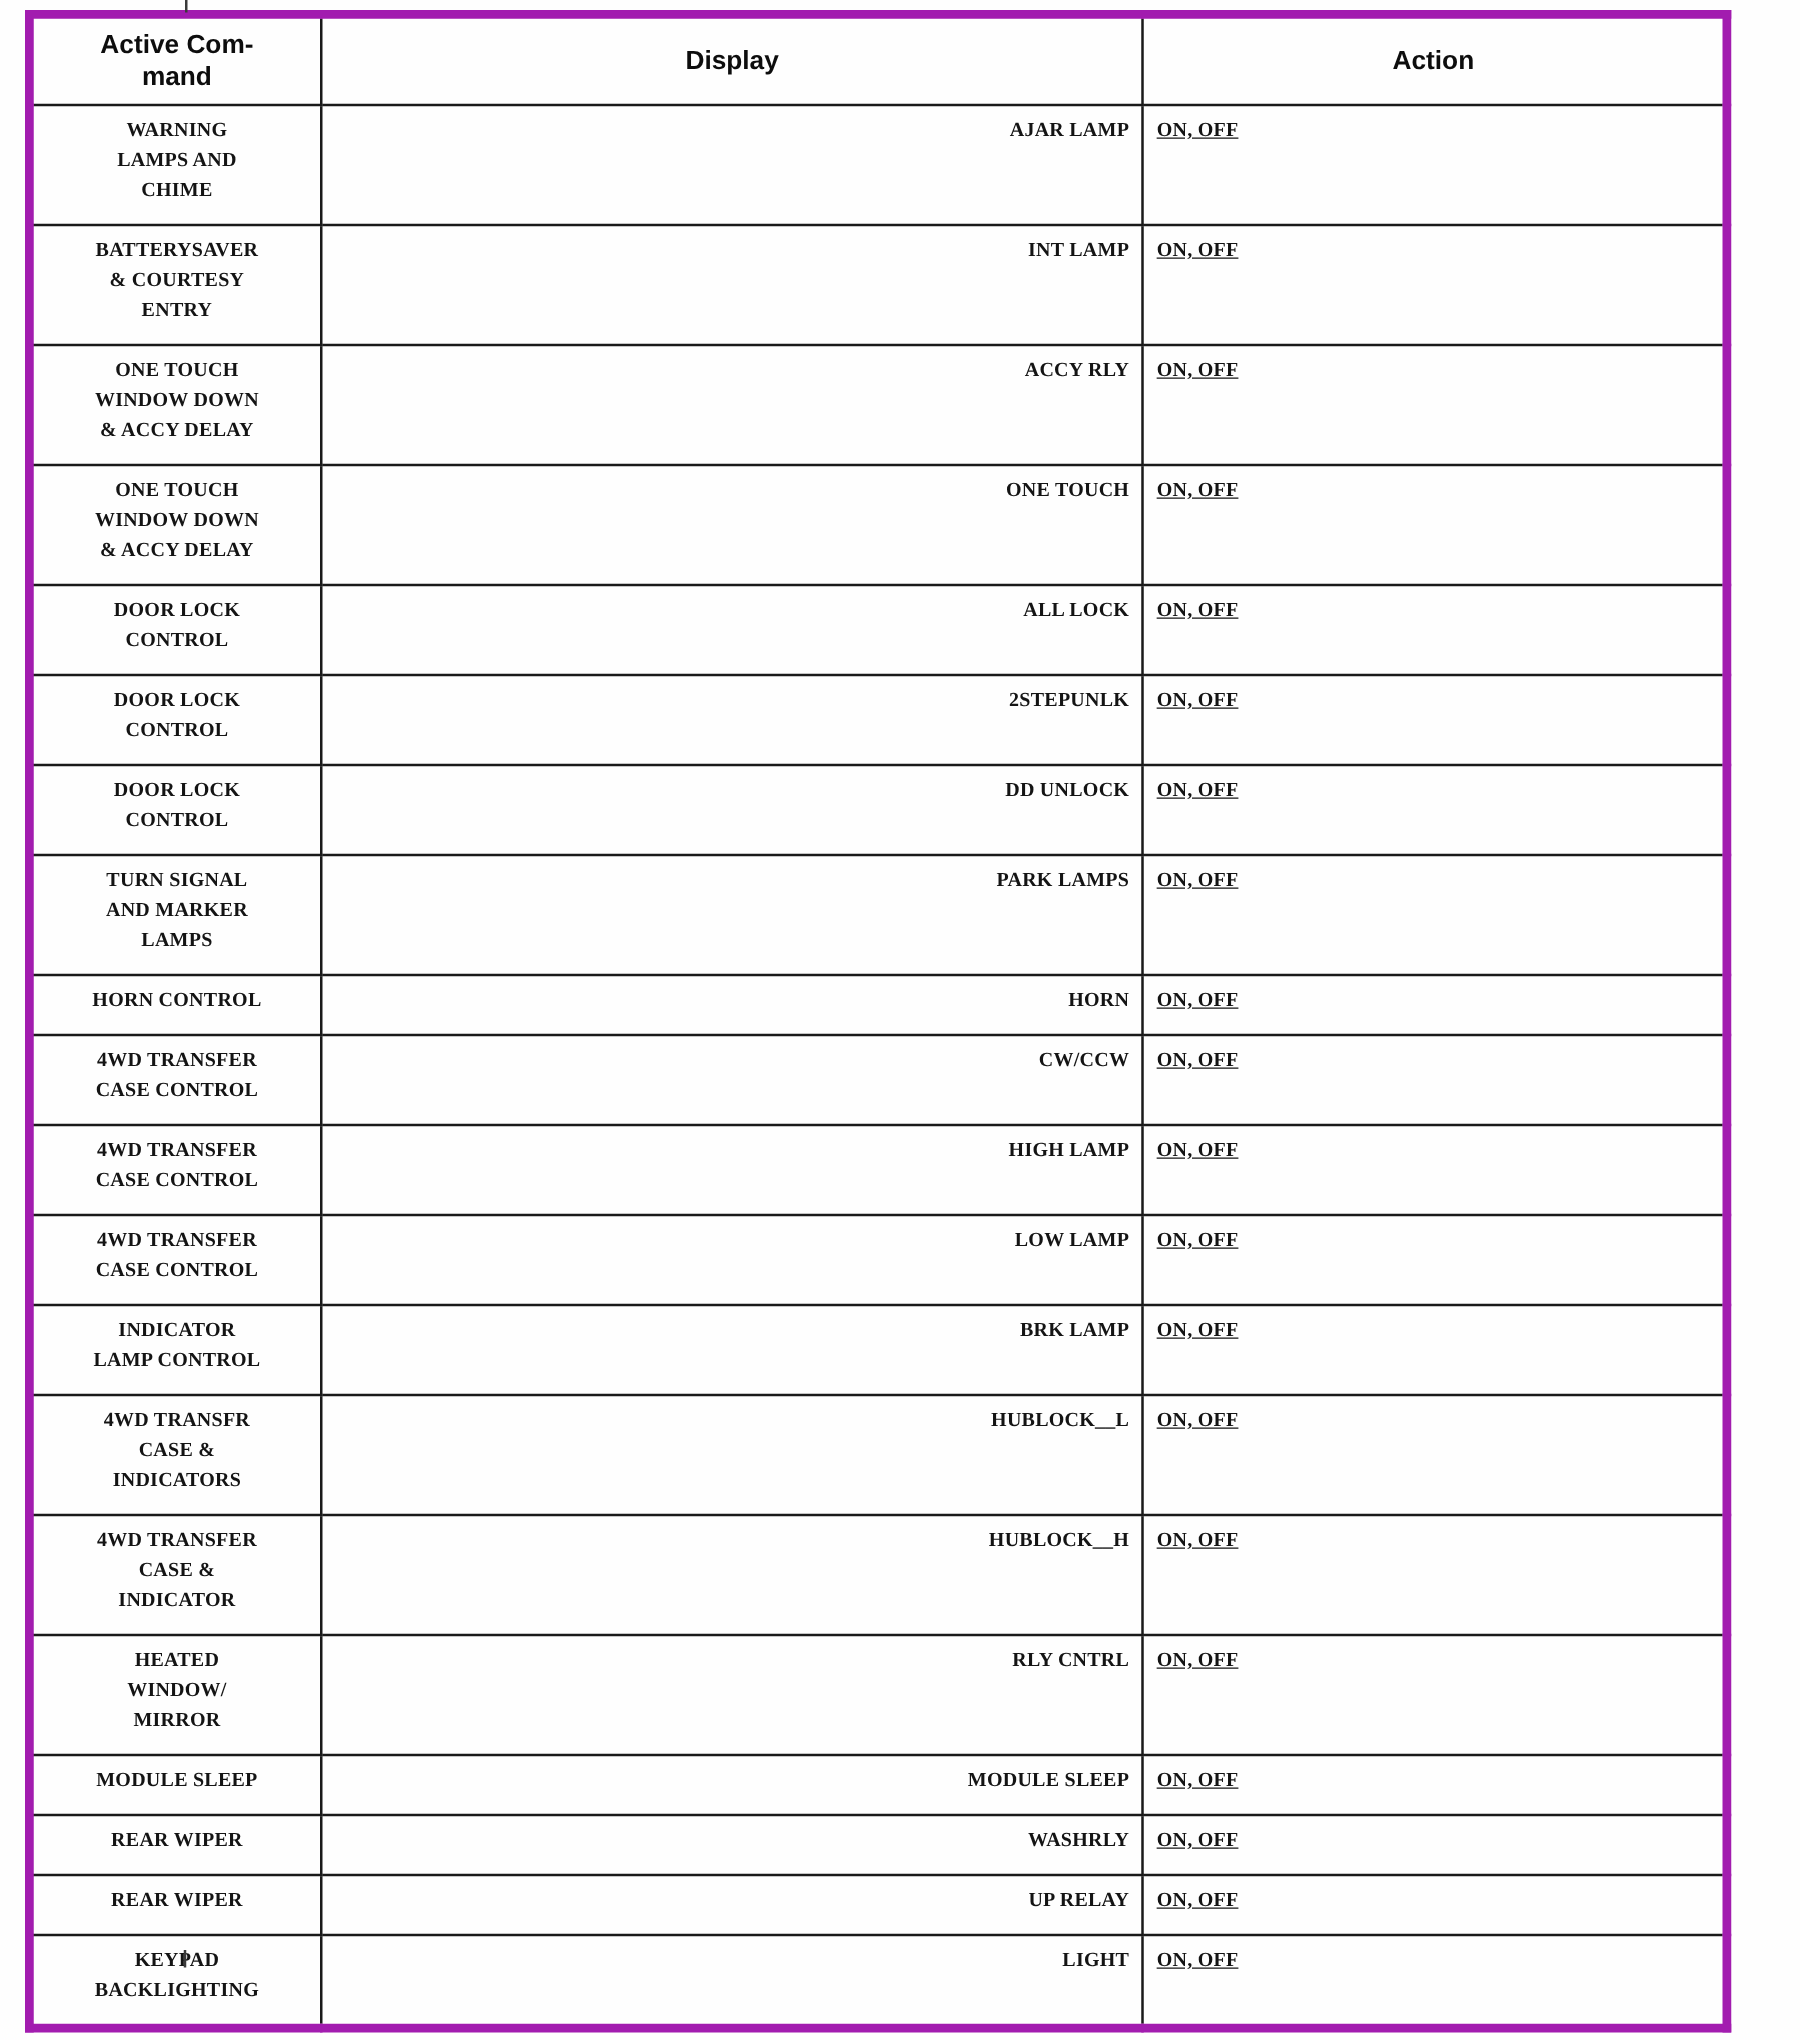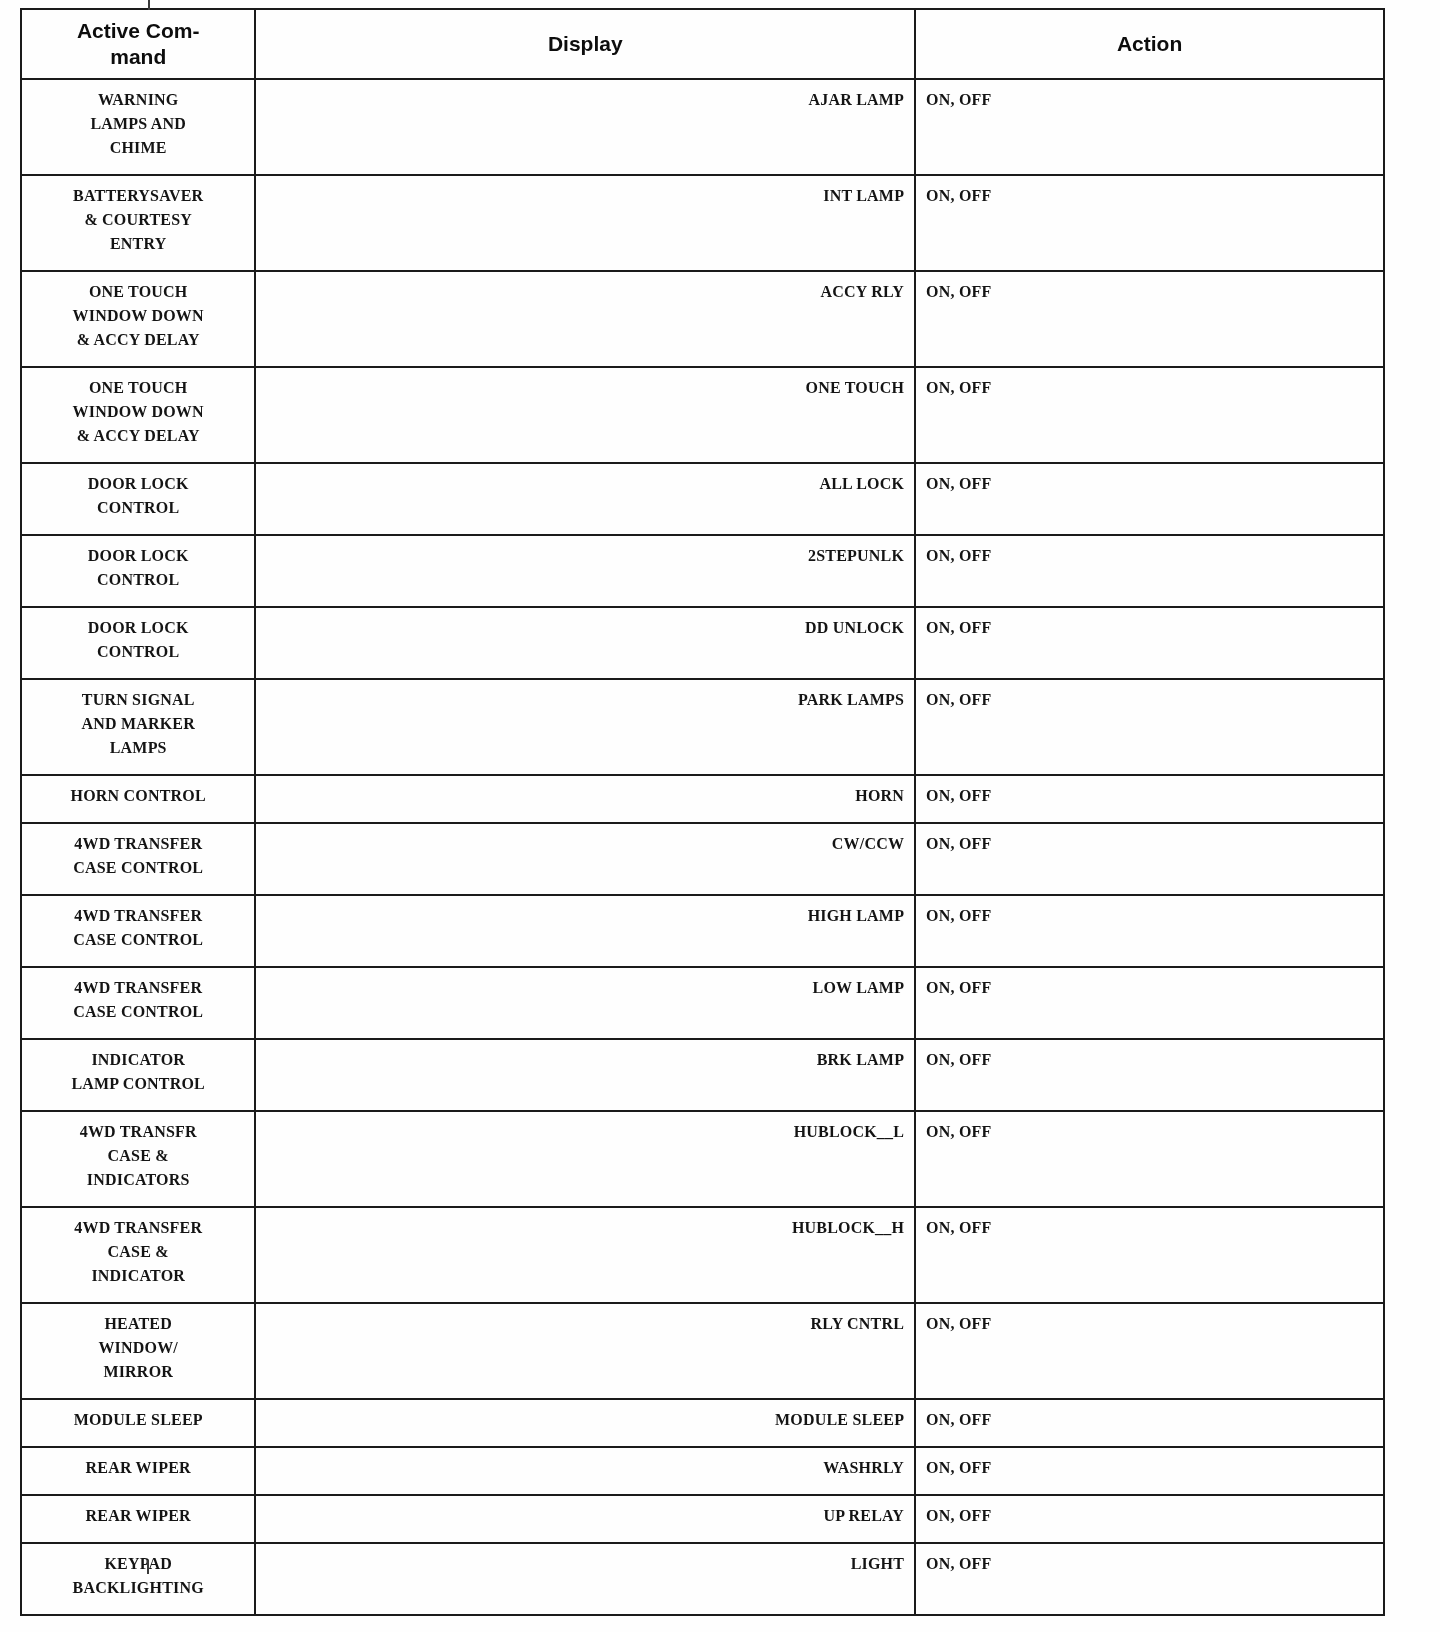--- a/index.html
+++ b/index.html
@@ -14,21 +14,21 @@
     background: #fefefe;
     box-sizing: border-box;
     padding: 8px 55px 60px 20px;
     font-family: "Liberation Serif", serif;
     color: #111111;
     overflow: hidden;
   }
   table.command-table {
     width: 100%;
     border-collapse: collapse;
-    border: 1px solid #a21caf;
+    border: 7px solid #a21caf;
     table-layout: fixed;
   }
   th, td {
     border: 2px solid #1a1a1a;
     box-sizing: border-box;
   }
   th {
     font-family: "Liberation Sans", sans-serif;
     font-weight: bold;
     font-size: 21px;
@@ -57,20 +57,21 @@
     text-align: center;
     padding-left: 4px;
     padding-right: 4px;
   }
   td.col-display {
     text-align: right;
     padding-left: 13px;
   }
   td.col-action {
     text-align: left;
+    text-decoration: underline;
   }
   
   .scan-artifact-top {
     position: absolute;
     left: 148px;
     top: 0;
     width: 2px;
     height: 10px;
     background: #3a3a3a;
   }

